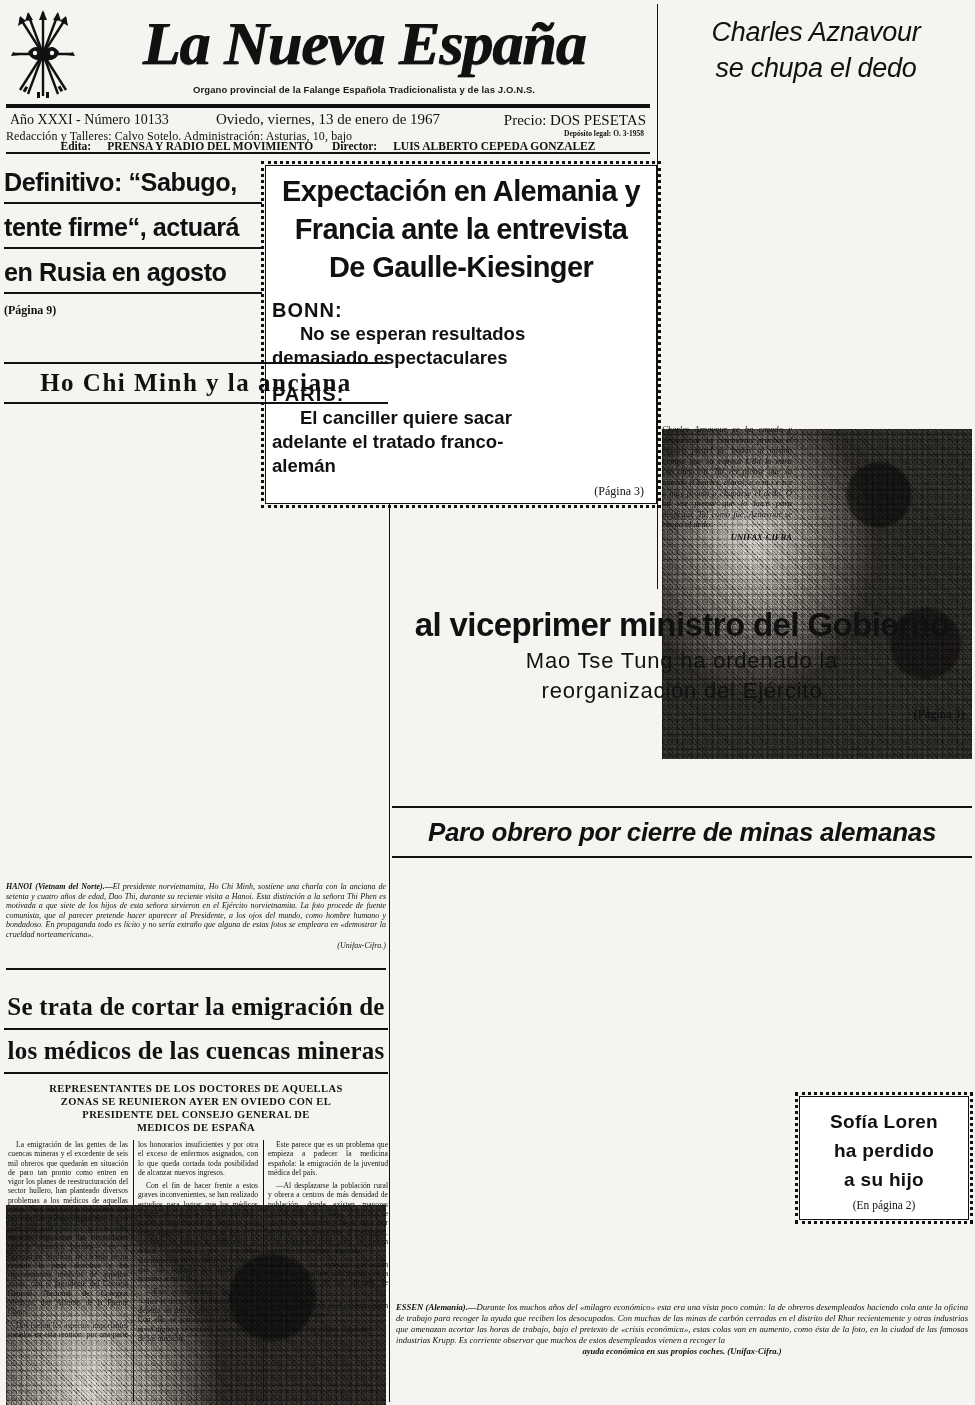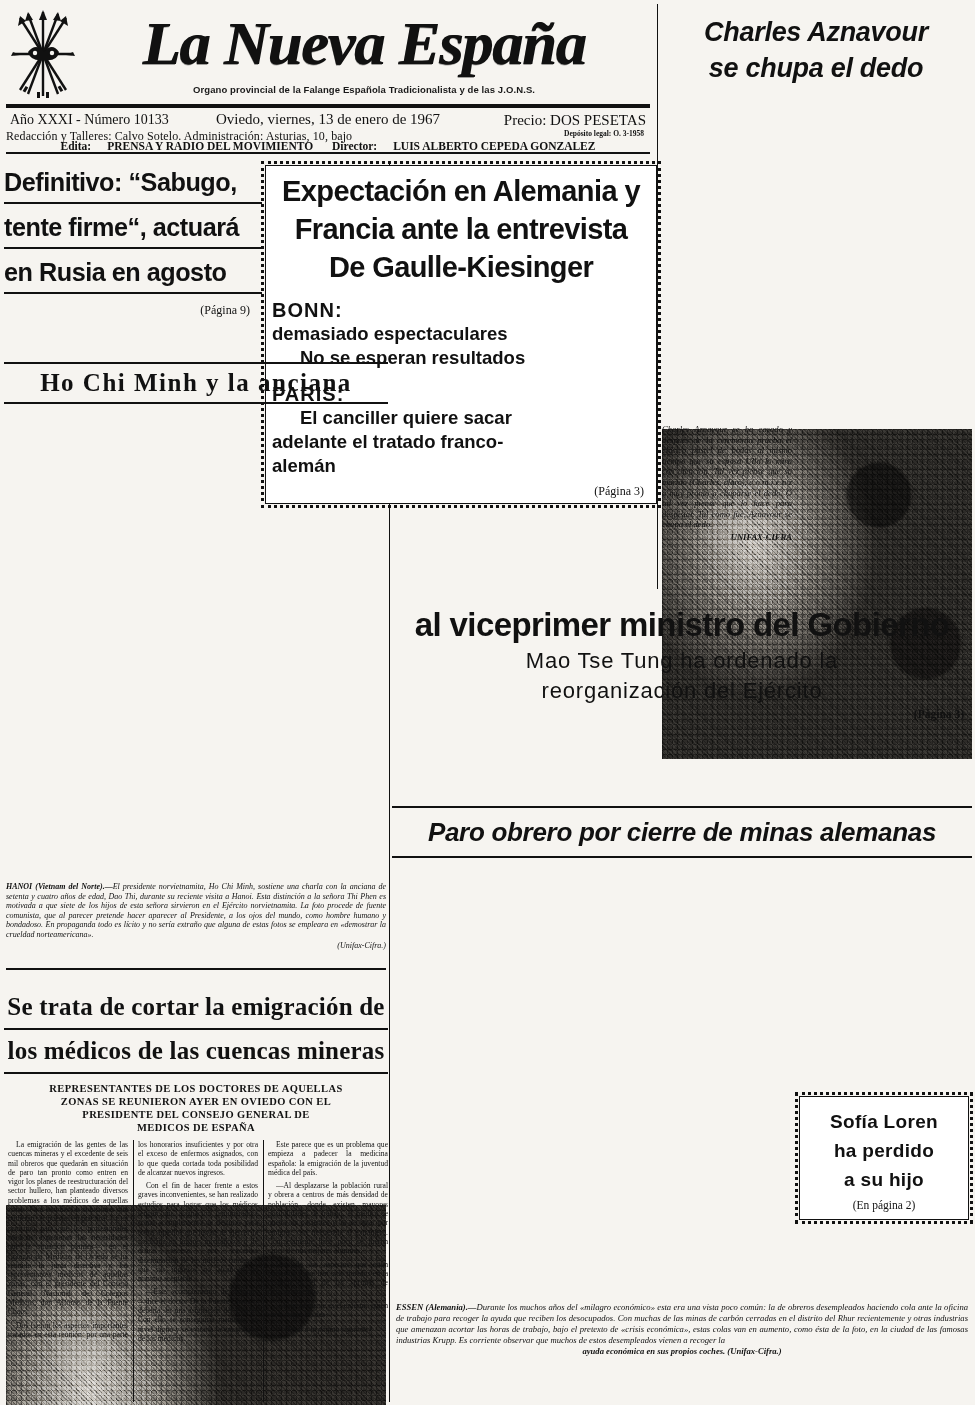--- a/index.html
+++ b/index.html
@@ -51,21 +51,21 @@
 
   
   .sabugo{position:absolute;left:4px;top:162px;width:258px;}
   .sab-line{
     font-family:"Liberation Sans",sans-serif;
     font-weight:bold;font-size:26px;line-height:40px;
     letter-spacing:-.5px;white-space:nowrap;
     transform:scaleX(.97);transform-origin:left center;
   }
   .sab-sep{height:2px;background:#111;margin:0 0 3px 0;}
-  .sab-page{text-align:right;font-size:12px;padding-top:6px;padding-right:12px;font-family:"Liberation Serif",serif;}
+  .sab-page{font-size:12px;padding-top:6px;padding-right:12px;font-family:"Liberation Serif",serif;font-weight:bold;}
 
   
   .expect{position:absolute;left:266px;top:166px;width:390px;padding:6px 6px 4px 6px;box-sizing:border-box;}
   .expect h1{
     margin:0;
     font-family:"Liberation Sans",sans-serif;
     font-weight:bold;
     font-size:29px;line-height:38px;
     text-align:center;letter-spacing:-.6px;
   }
@@ -78,21 +78,21 @@
     font-family:"Liberation Sans",sans-serif;font-weight:bold;
     font-size:18.5px;line-height:24px;
   }
   .expect .sub.indent{text-indent:28px;}
   .expect .pag{text-align:right;font-family:"Liberation Serif",serif;font-size:12px;margin-top:6px;padding-right:6px;}
 
   
   .azna-head{position:absolute;left:660px;top:14px;width:312px;}
   .azna-head .l{
     font-family:"Liberation Sans",sans-serif;
-    font-weight:bold;font-style:italic;
+    font-weight:normal;font-style:italic;
     font-size:27px;line-height:36px;text-align:center;letter-spacing:-.3px;
   }
   .azna-photo{position:absolute;left:662px;top:92px;width:310px;height:330px;}
   .azna-cap{position:absolute;left:662px;top:424px;width:130px;font-size:8.6px;line-height:10.6px;
     font-family:"Liberation Serif",serif;font-style:italic;text-align:justify;}
   .azna-cap .src{display:block;text-align:right;font-weight:bold;font-style:italic;margin-top:2px;}
 
   .loren{position:absolute;left:800px;top:430px;width:168px;padding:10px 6px 8px 6px;box-sizing:border-box;}
   .loren .l{
     font-family:"Liberation Sans",sans-serif;font-weight:bold;
@@ -280,22 +280,22 @@
     <div class="sab-page">(Página 9)</div>
   </div>
 
   <div class="expect dotframe">
     <h1>
       <span>Expectación en Alemania y</span>
       <span class="l3">Francia ante la entrevista</span>
       <span class="l3">De Gaulle-Kiesinger</span>
     </h1>
     <div class="kicker">BONN:</div>
+    <div class="sub indent">No se esperan resultados</div>
     <div class="sub">demasiado   espectaculares</div>
-    <div class="sub indent">No se esperan resultados</div>
     <div class="kicker">PARIS:</div>
     <div class="sub indent">El canciller quiere sacar</div>
     <div class="sub">adelante el tratado franco-</div>
     <div class="sub">alemán</div>
     <div class="pag">(Página 3)</div>
   </div>
 
   <div class="azna-head">
     <div class="l">Charles Aznavour</div>
     <div class="l">se chupa el dedo</div>

